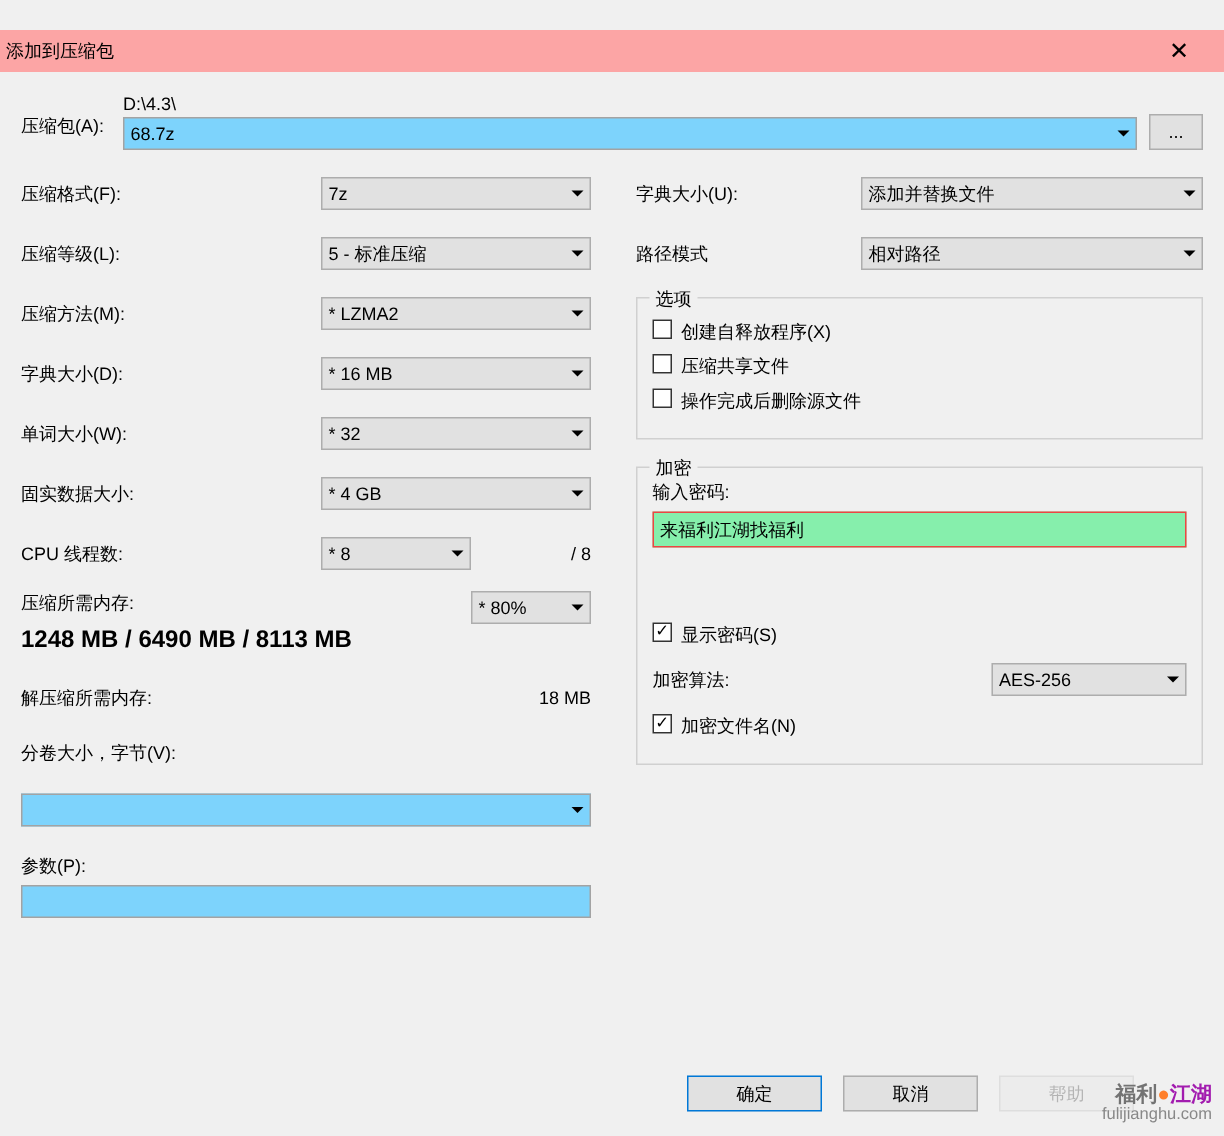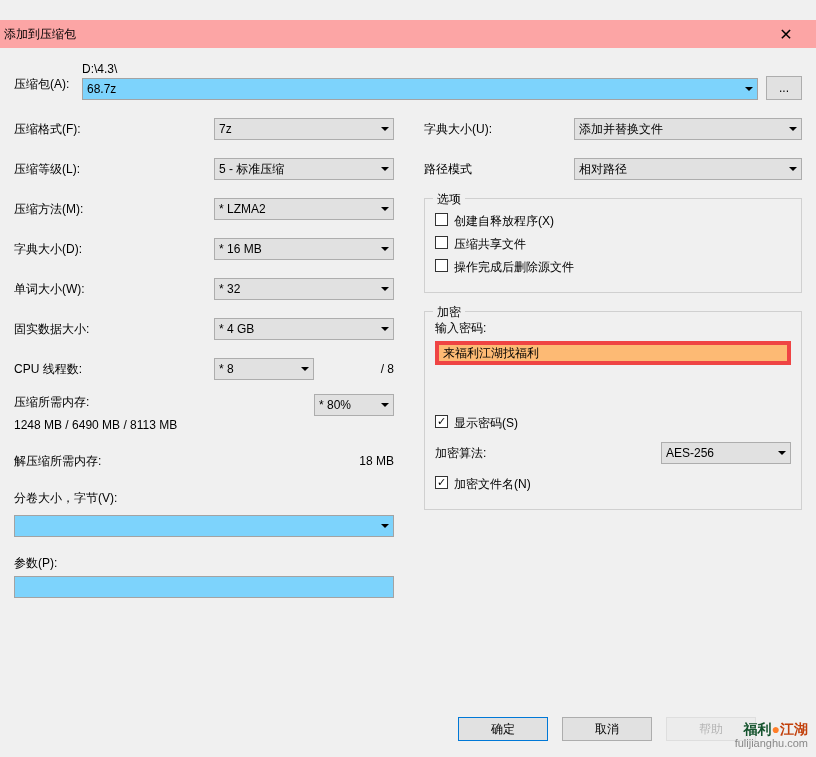--- a/index.html
+++ b/index.html
@@ -25,39 +25,39 @@
   .browse-btn { width:36px; height:24px; background:#e1e1e1; border:1px solid #adadad; display:flex;align-items:center;justify-content:center; margin-top:14px; }
   .cols { display:flex; gap:30px; }
   .col-left { width:380px; }
   .col-right { flex:1; }
   .form-row { display:flex; align-items:center; margin-bottom:18px; min-height:22px; }
   .form-row .flabel { width:200px; font-size:12px; }
   .form-row .fctl { flex:1; position:relative; }
   .form-row .extra { margin-left:10px; font-size:12px; }
   .memblock { margin-top:-4px; margin-bottom:18px; }
   .memblock .memlabel { font-size:12px; }
-  .memblock .memvals { font-size:12px; margin-top:2px; }
+  .memblock .memvals { font-size:16px; margin-top:2px;font-weight:bold; }
   .memrow { display:flex; justify-content:space-between; position:relative; }
   .fieldset { border:1px solid #d0d0d0; padding:8px 10px 10px 10px; margin-bottom:18px; position:relative; }
   .fieldset .legend { position:absolute; top:-8px; left:8px; background:#f0f0f0; padding:0 4px; font-size:12px; }
   .chk { display:flex; align-items:flex-start; gap:6px; margin:6px 0; font-size:12px; }
   .chkbox { width:13px; height:13px; border:1px solid #333; background:#fff; display:flex;align-items:center;justify-content:center; }
   .chkbox.checked::after { content:"✓"; font-size:11px; line-height:1; }
-  .pwd-input { height:24px; border:4px solid #ef4444; background:#fdba74; padding:0 4px; font-size:12px; display:flex;align-items:center; margin-top:4px; margin-bottom:50px; }
+  .pwd-input { height:24px; border:1px solid #ef4444; background:#86efac; padding:0 4px; font-size:12px; display:flex;align-items:center; margin-top:4px; margin-bottom:50px; }
   .enc-row { display:flex; align-items:center; margin-top:10px; gap:10px; }
   .enc-row .elabel { flex:1; font-size:12px; }
   .right-top-row { display:flex; align-items:center; margin-bottom:18px; }
   .right-top-row .rlabel { width:150px; font-size:12px; }
   .right-top-row .rctl { flex:1; }
   .buttons { position:absolute; bottom:16px; left:0; right:0; display:flex; justify-content:flex-end; gap:14px; padding-right:60px;align-items:center; }
   .btn { width:90px; height:24px; display:flex;align-items:center;justify-content:center; background:#e1e1e1; border:1px solid #adadad; font-size:12px; }
   .btn.primary { border:1px solid #0078d7; }
   .watermark { position:absolute; right:8px; bottom:8px; font-size:11px; color:#888; text-align:right; line-height:1.1; pointer-events:none; }
   .watermark .brand { font-size:14px; font-weight:bold; }
-  .watermark .red{color:#14532d}.watermark .orange{color:#ff7f2a}.watermark .blue{color:#c2410c}
+  .watermark .red{color:#737373}.watermark .orange{color:#ff7f2a}.watermark .blue{color:#a21caf}
 </style>
 </head>
 <body>
 
 <div class="titlebar">
   <span class="title">添加到压缩包</span>
   <span class="close">✕</span>
 </div>
 
 <div class="content">
@@ -147,21 +147,21 @@
         </div>
         <div class="memvals">1248 MB / 6490 MB / 8113 MB</div>
       </div>
 
       <div class="form-row" style="justify-content:space-between">
         <div class="flabel">解压缩所需内存:</div>
         <div>18 MB</div>
       </div>
 
       <div>
-        <div style="margin-bottom:8px">分卷大小，字节(V):</div>
+        <div style="margin-bottom:18px">分卷大小，字节(V):</div>
         <div class="combo">
           <span class="chev"></span>
         </div>
       </div>
 
       <div style="margin-top:18px">
         <div style="margin-bottom:4px">参数(P):</div>
         <div class="textinput"></div>
       </div>
 

